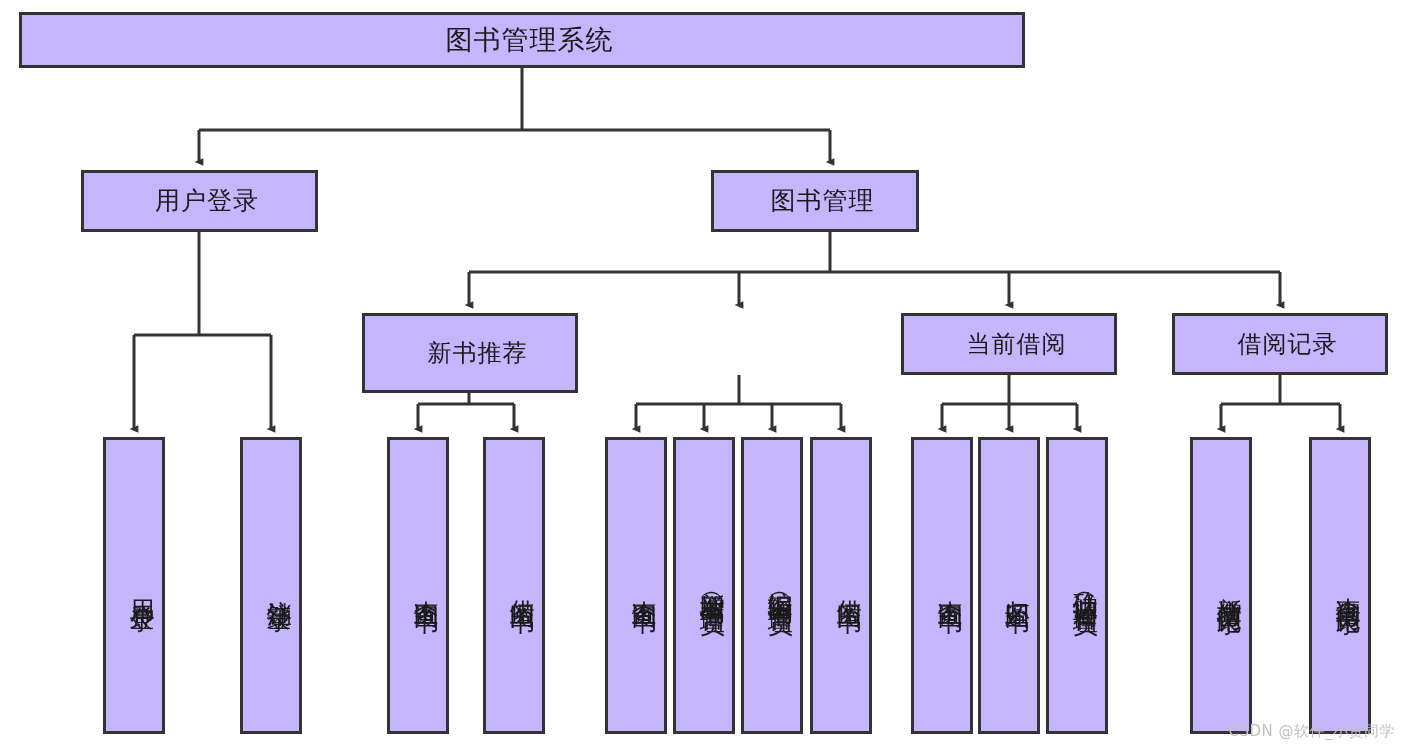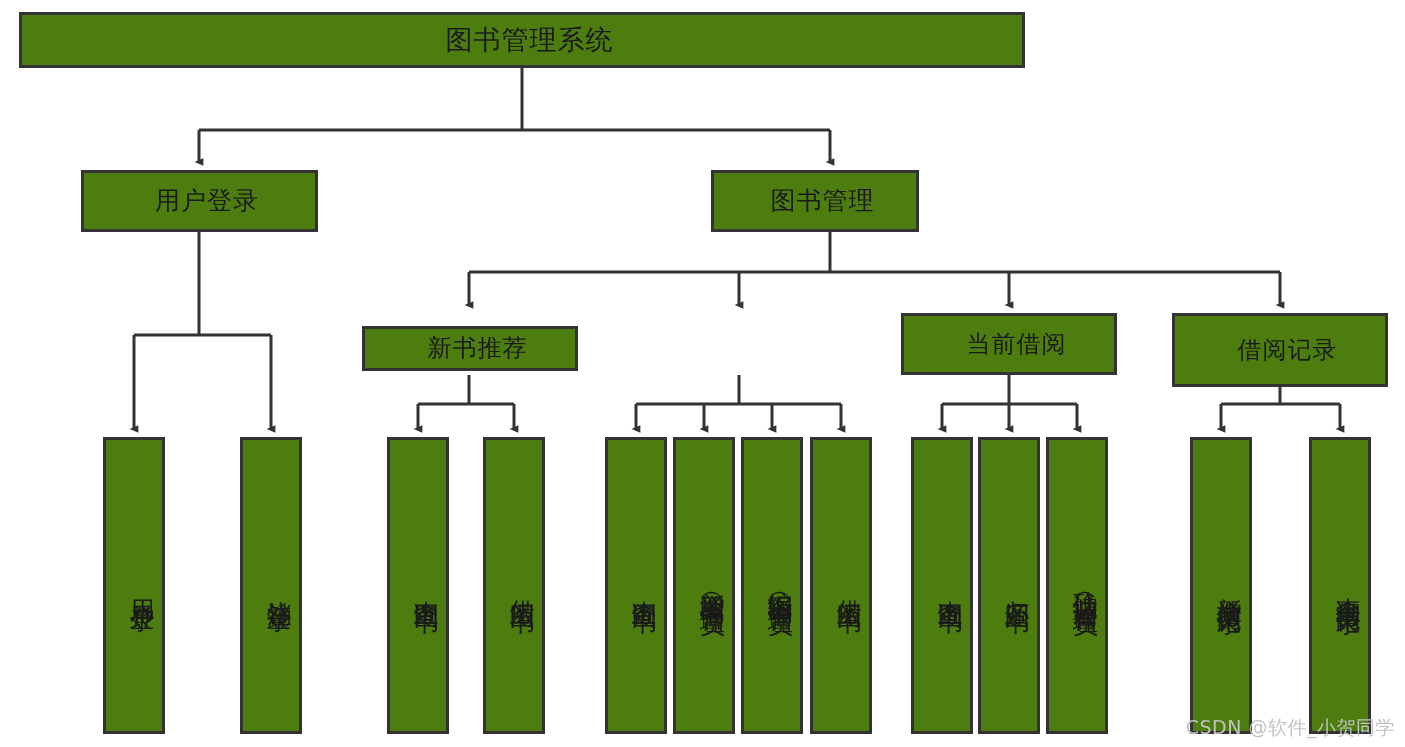--- a/index.html
+++ b/index.html
@@ -19,21 +19,21 @@
     position: absolute;
     left: 0;
     top: 0;
     width: 1405px;
     height: 747px;
     pointer-events: none;
   }
   .node {
     position: absolute;
     box-sizing: border-box;
-    background: #4d7c0f;
+    background: #c4b5fd;
     border: 3px solid #333333;
     display: flex;
     align-items: center;
     justify-content: center;
     color: #1a1a1a;
     padding-left: 15px;
   }
   .node .label {
     text-align: center;
     line-height: 1.12;
@@ -50,21 +50,21 @@
     writing-mode: vertical-rl;
     text-orientation: upright;
     letter-spacing: 3px;
     line-height: 1.05;
     white-space: nowrap;
   }
   .watermark {
     position: absolute;
     right: 10px;
     bottom: 6px;
-    font-size: 19px;
+    font-size: 15px;
     color: #c2c2c2;
     letter-spacing: 0.5px;
     white-space: nowrap;
     font-family: "DejaVu Sans", "Liberation Sans", sans-serif;
   }
 </style>
 </head>
 <body>
 
 <div id="canvas">
@@ -128,30 +128,30 @@
   </div>
 
   <div class="node node-level2" style="left:81px; top:170px; width:237px; height:62px;">
     <span class="label">用户登录</span>
   </div>
 
   <div class="node node-level2" style="left:711px; top:170px; width:208px; height:62px;">
     <span class="label">图书管理</span>
   </div>
 
-  <div class="node node-level3" style="left:362px; top:326px; width:216px; height:45px;">
+  <div class="node node-level3" style="left:362px; top:313px; width:216px; height:80px;">
     <span class="label">新书推荐</span>
   </div>
 
 
   <div class="node node-level3" style="left:901px; top:313px; width:216px; height:62px;">
     <span class="label">当前借阅</span>
   </div>
 
-  <div class="node node-level3" style="left:1172px; top:313px; width:216px; height:74px;">
+  <div class="node node-level3" style="left:1172px; top:313px; width:216px; height:62px;">
     <span class="label">借阅记录</span>
   </div>
 
   <div class="node node-leaf" style="left:103px; top:437px; width:62px; height:297px;">
     <span class="label">用户登录</span>
   </div>
 
   <div class="node node-leaf" style="left:240px; top:437px; width:62px; height:297px;">
     <span class="label">注销登录</span>
   </div>

